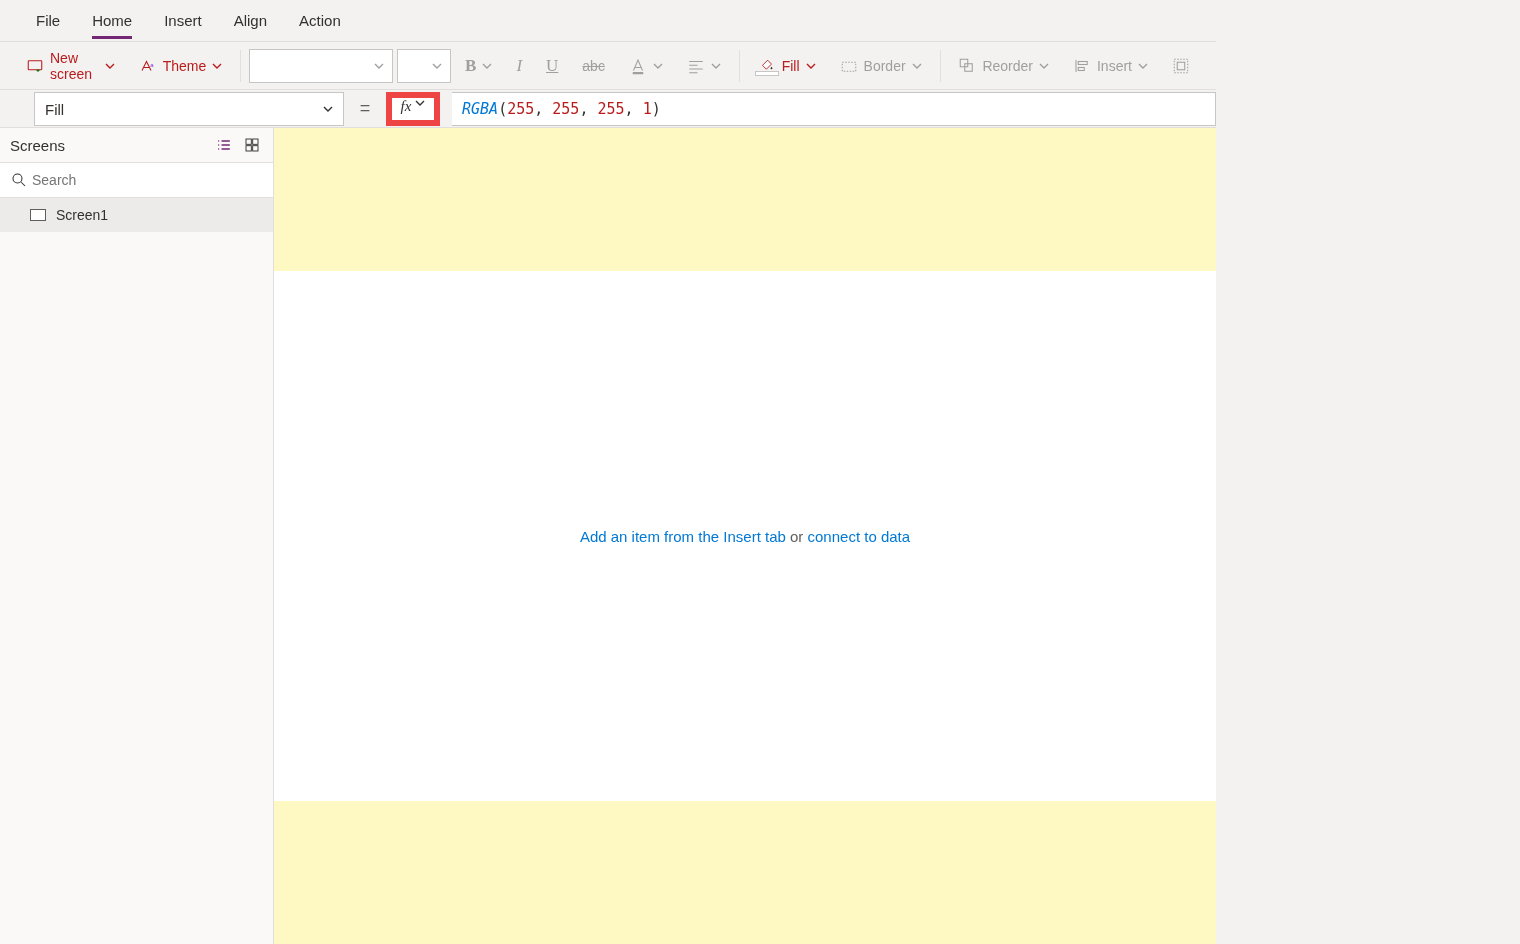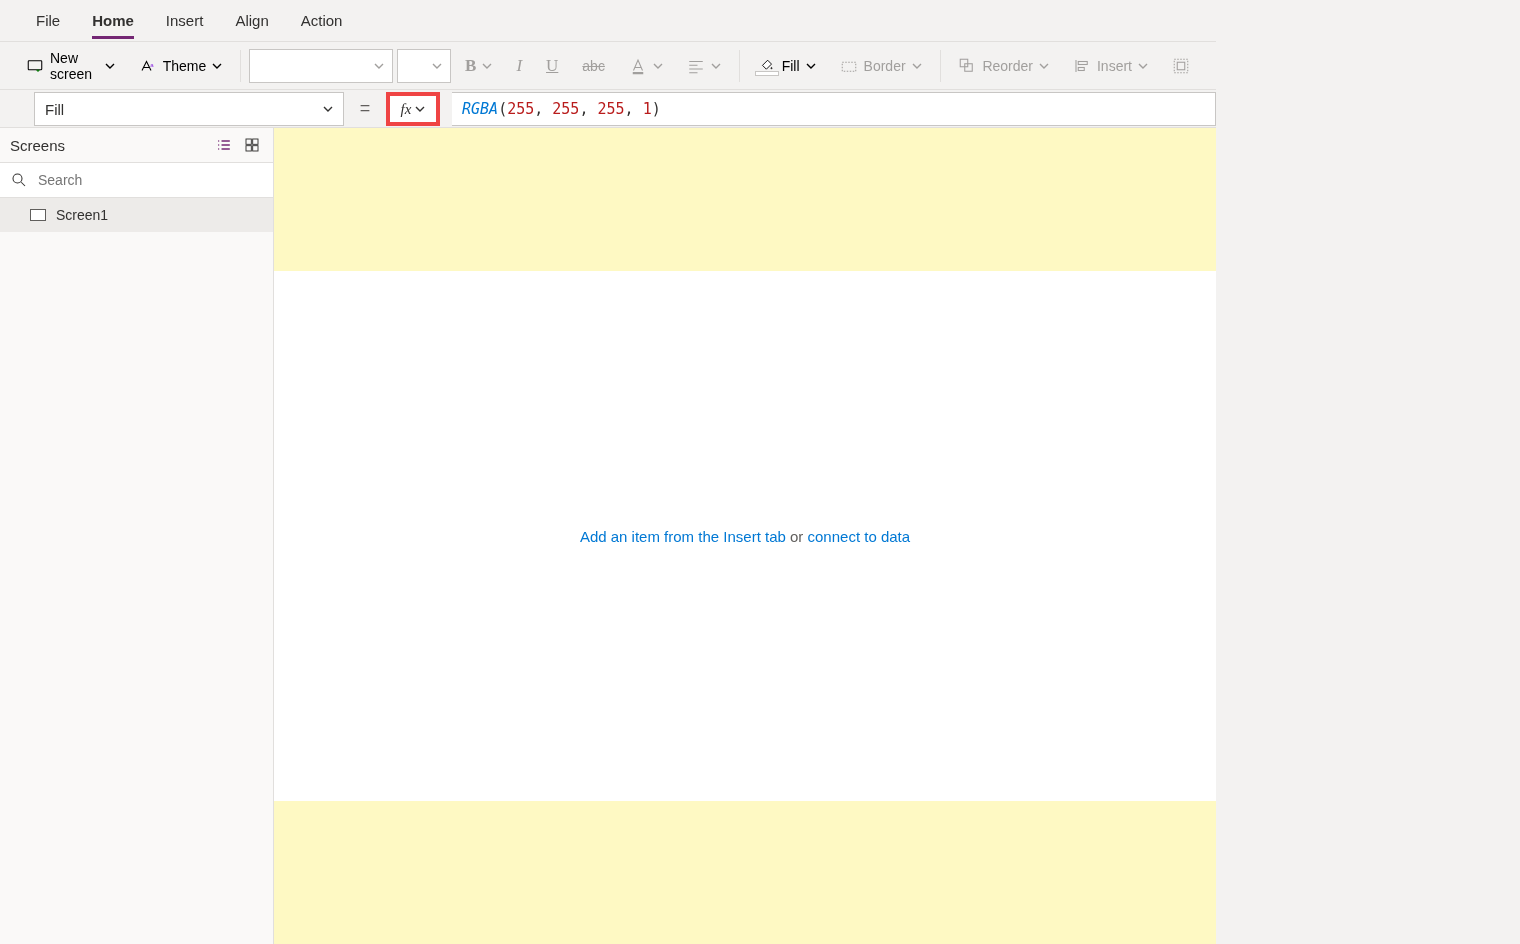--- a/index.html
+++ b/index.html
@@ -2,63 +2,63 @@
 <html><head>
 <meta charset="utf-8">
 <style>
   * { box-sizing: border-box; }
   html, body { margin: 0; padding: 0; font-family: "Segoe UI", -apple-system, sans-serif; font-size: 14px; color: #323130; background: #f3f2f1; height: 100%; }
   .app { width: 1216px; height: 944px; display: flex; flex-direction: column; background: #f3f2f1; overflow: hidden; }
 
   
   .tabs { display: flex; align-items: center; height: 42px; padding: 0 20px; gap: 0; background: #f3f2f1; border-bottom: 1px solid #e1dfdd; }
   .tab { padding: 0 16px; height: 42px; line-height: 42px; font-size: 15px; color: #323130; cursor: pointer; }
-  .tab.active { font-weight: 700; position: relative; }
+  .tab.active { font-weight: 400; position: relative; }
   .tab.active::after { content: ""; position: absolute; left: 16px; right: 16px; bottom: 3px; height: 3px; background: #742774; }
 
   
   .ribbon { display: flex; align-items: center; height: 48px; padding: 0 16px; gap: 4px; background: #f3f2f1; border-bottom: 1px solid #e1dfdd; }
-  .rbtn { display: flex; align-items: center; gap: 6px; height: 34px; padding: 0 10px; font-size: 14px; color: #000000; cursor: pointer; }
+  .rbtn { display: flex; align-items: center; gap: 6px; height: 34px; padding: 0 10px; font-size: 14px; color: #b91c1c; cursor: pointer; }
   .rbtn.dis { color: #a19f9d; }
   .chev { width: 10px; height: 10px; display: inline-flex; align-items: center; justify-content: center; }
   .chev svg { width: 10px; height: 10px; }
   .sep { width: 1px; height: 32px; background: #e1dfdd; margin: 0 4px; }
   .ddl { display: flex; align-items: center; justify-content: space-between; height: 34px; border: 1px solid #c8c6c4; background: #fff; padding: 0 8px; }
   .ddl.font { width: 180px; }
   .ddl.size { width: 64px; }
   .icon-slot { width: 18px; height: 18px; display: inline-flex; align-items: center; justify-content: center; }
   .icon-slot svg { width: 18px; height: 18px; }
   .bold-i { font-weight: 700; font-size: 17px; font-family: Georgia, serif; }
   .ital-i { font-style: italic; font-size: 17px; font-family: Georgia, serif; }
   .under-i { text-decoration: underline; font-size: 17px; font-family: Georgia, serif; }
   .strike-i { text-decoration: line-through; font-size: 14px; }
   .fill-swatch { width: 22px; height: 3px; background: #fff; outline: 1px solid #c8c6c4; display: block; }
   .fill-btn { display: flex; flex-direction: column; align-items: center; gap: 0; }
 
   
   .fbar { display: flex; align-items: stretch; height: 38px; background: #f3f2f1; border-bottom: 1px solid #e1dfdd; padding-left: 34px; gap: 12px; }
   .prop-dd { width: 310px; height: 34px; margin-top: 2px; border: 1px solid #c8c6c4; background: #fff; display: flex; align-items: center; justify-content: space-between; padding: 0 10px; font-size: 15px; }
   .eq { display: flex; align-items: center; justify-content: center; width: 18px; font-size: 18px; color: #605e5c; }
-  .fx-dd { width: 54px; height: 34px; margin-top: 2px; border: 4px solid #ef4444; background: #fff; display: flex; align-items: center; justify-content: center; gap: 4px; font-style: italic; font-family: Georgia, serif; font-size: 15px; }
+  .fx-dd { width: 54px; height: 34px; margin-top: 2px; border: 6px solid #ef4444; background: #fff; display: flex; align-items: flex-start; justify-content: center; gap: 4px; font-style: italic; font-family: Georgia, serif; font-size: 15px; }
   .formula-input { flex: 1; height: 34px; margin-top: 2px; background: #fff; border: 1px solid #c8c6c4; border-left: none; display: flex; align-items: center; padding: 0 10px; font-family: Consolas, monospace; font-size: 15px; }
   .tok-fn { color: #0078d4; font-style: italic; }
   .tok-p  { color: #323130; }
   .tok-n  { color: #b91c1c; }
 
   
   .body-row { flex: 1; display: flex; min-height: 0; }
 
   
   .tree { width: 275px; background: #faf9f8; border-right: 1px solid #e1dfdd; display: flex; flex-direction: column; }
   .tree-hdr { display: flex; align-items: center; justify-content: space-between; height: 34px; padding: 0 10px; font-size: 15px; }
   .tree-hdr .vbtns { display: flex; gap: 6px; }
   .vbtn { width: 22px; height: 22px; display: flex; align-items: center; justify-content: center; cursor: pointer; }
   .vbtn svg { width: 16px; height: 16px; }
   .vbtn.active svg { stroke: #742774; }
-  .search-wrap { height: 36px; border-top: 1px solid #e1dfdd; border-bottom: 1px solid #e1dfdd; background: #fff; display: flex; align-items: center; padding: 0 10px; gap: 8px; }
+  .search-wrap { height: 36px; border-top: 1px solid #e1dfdd; border-bottom: 1px solid #e1dfdd; background: #fff; display: flex; align-items: center; padding: 0 10px; gap: 2px; }
   .search-wrap input { border: none; outline: none; flex: 1; font-size: 14px; background: transparent; }
   .tree-item { display: flex; align-items: center; height: 34px; padding: 0 30px; gap: 10px; background: #edebe9; font-size: 14px; }
   .scr-ico { width: 16px; height: 12px; border: 1px solid #605e5c; background: #fff; }
 
   
   .canvas-area { flex: 1; background: #fef9c3; display: flex; align-items: center; justify-content: center; position: relative; }
   .canvas { width: 942px; height: 530px; background: #fff; display: flex; align-items: center; justify-content: center; }
   .canvas-msg { font-size: 15px; }
   .canvas-msg .lnk { color: #0078d4; cursor: pointer; }
   .canvas-msg .or { color: #605e5c; }

